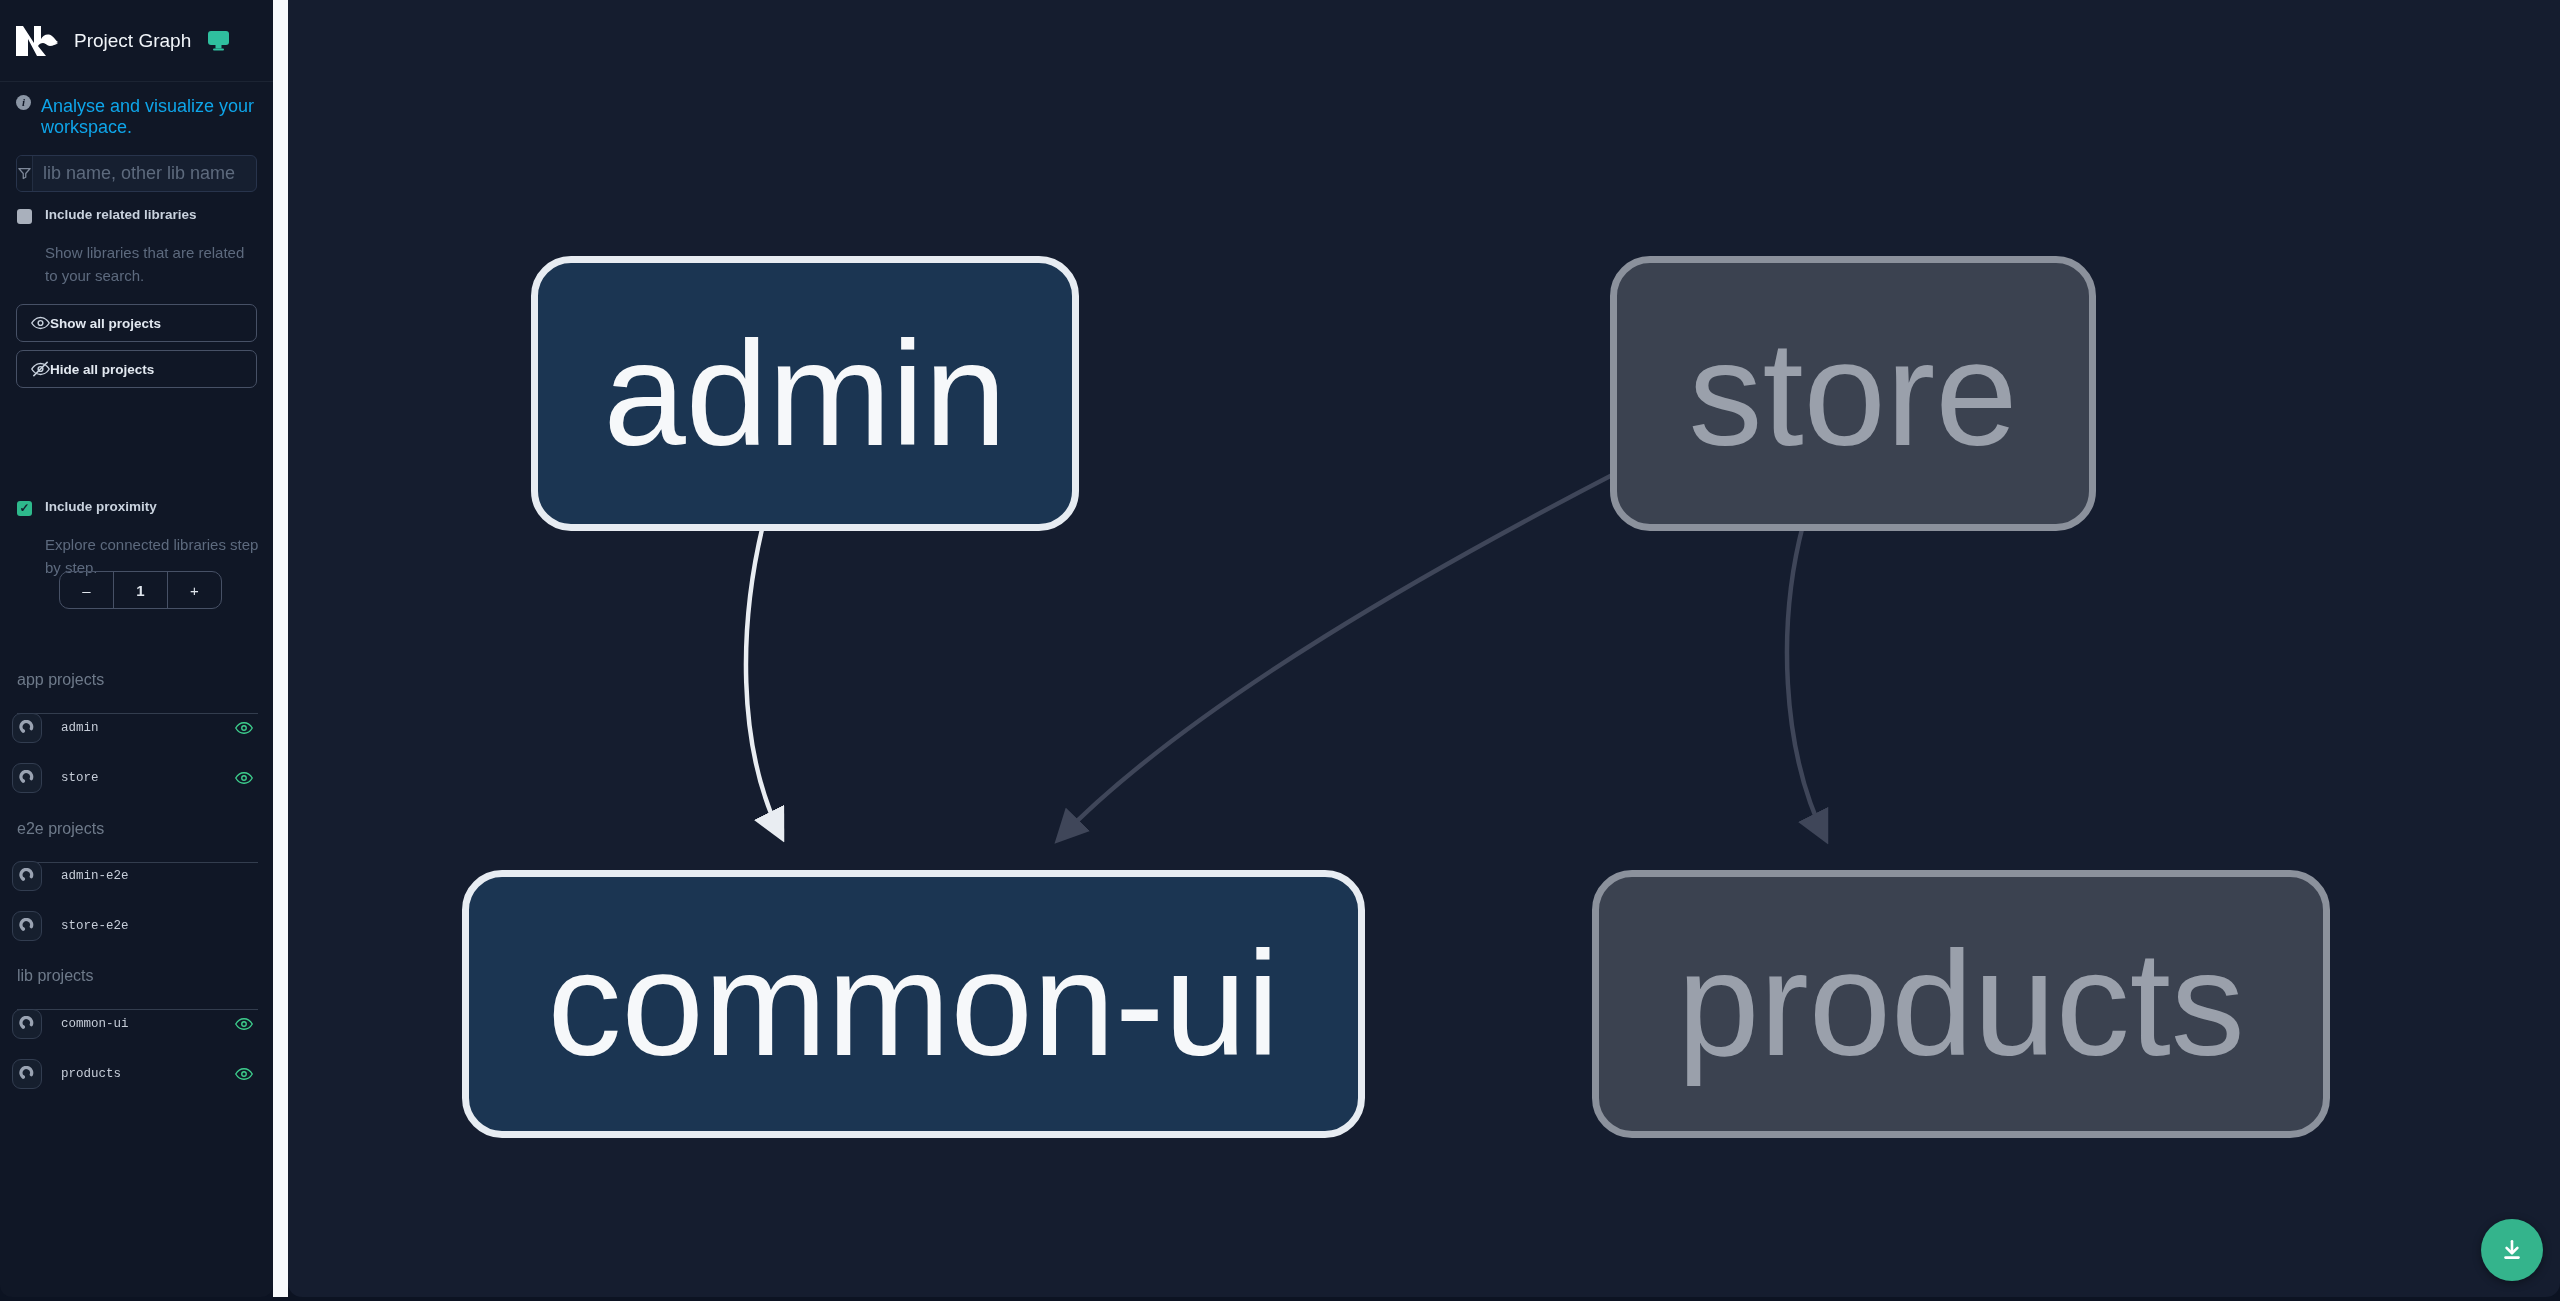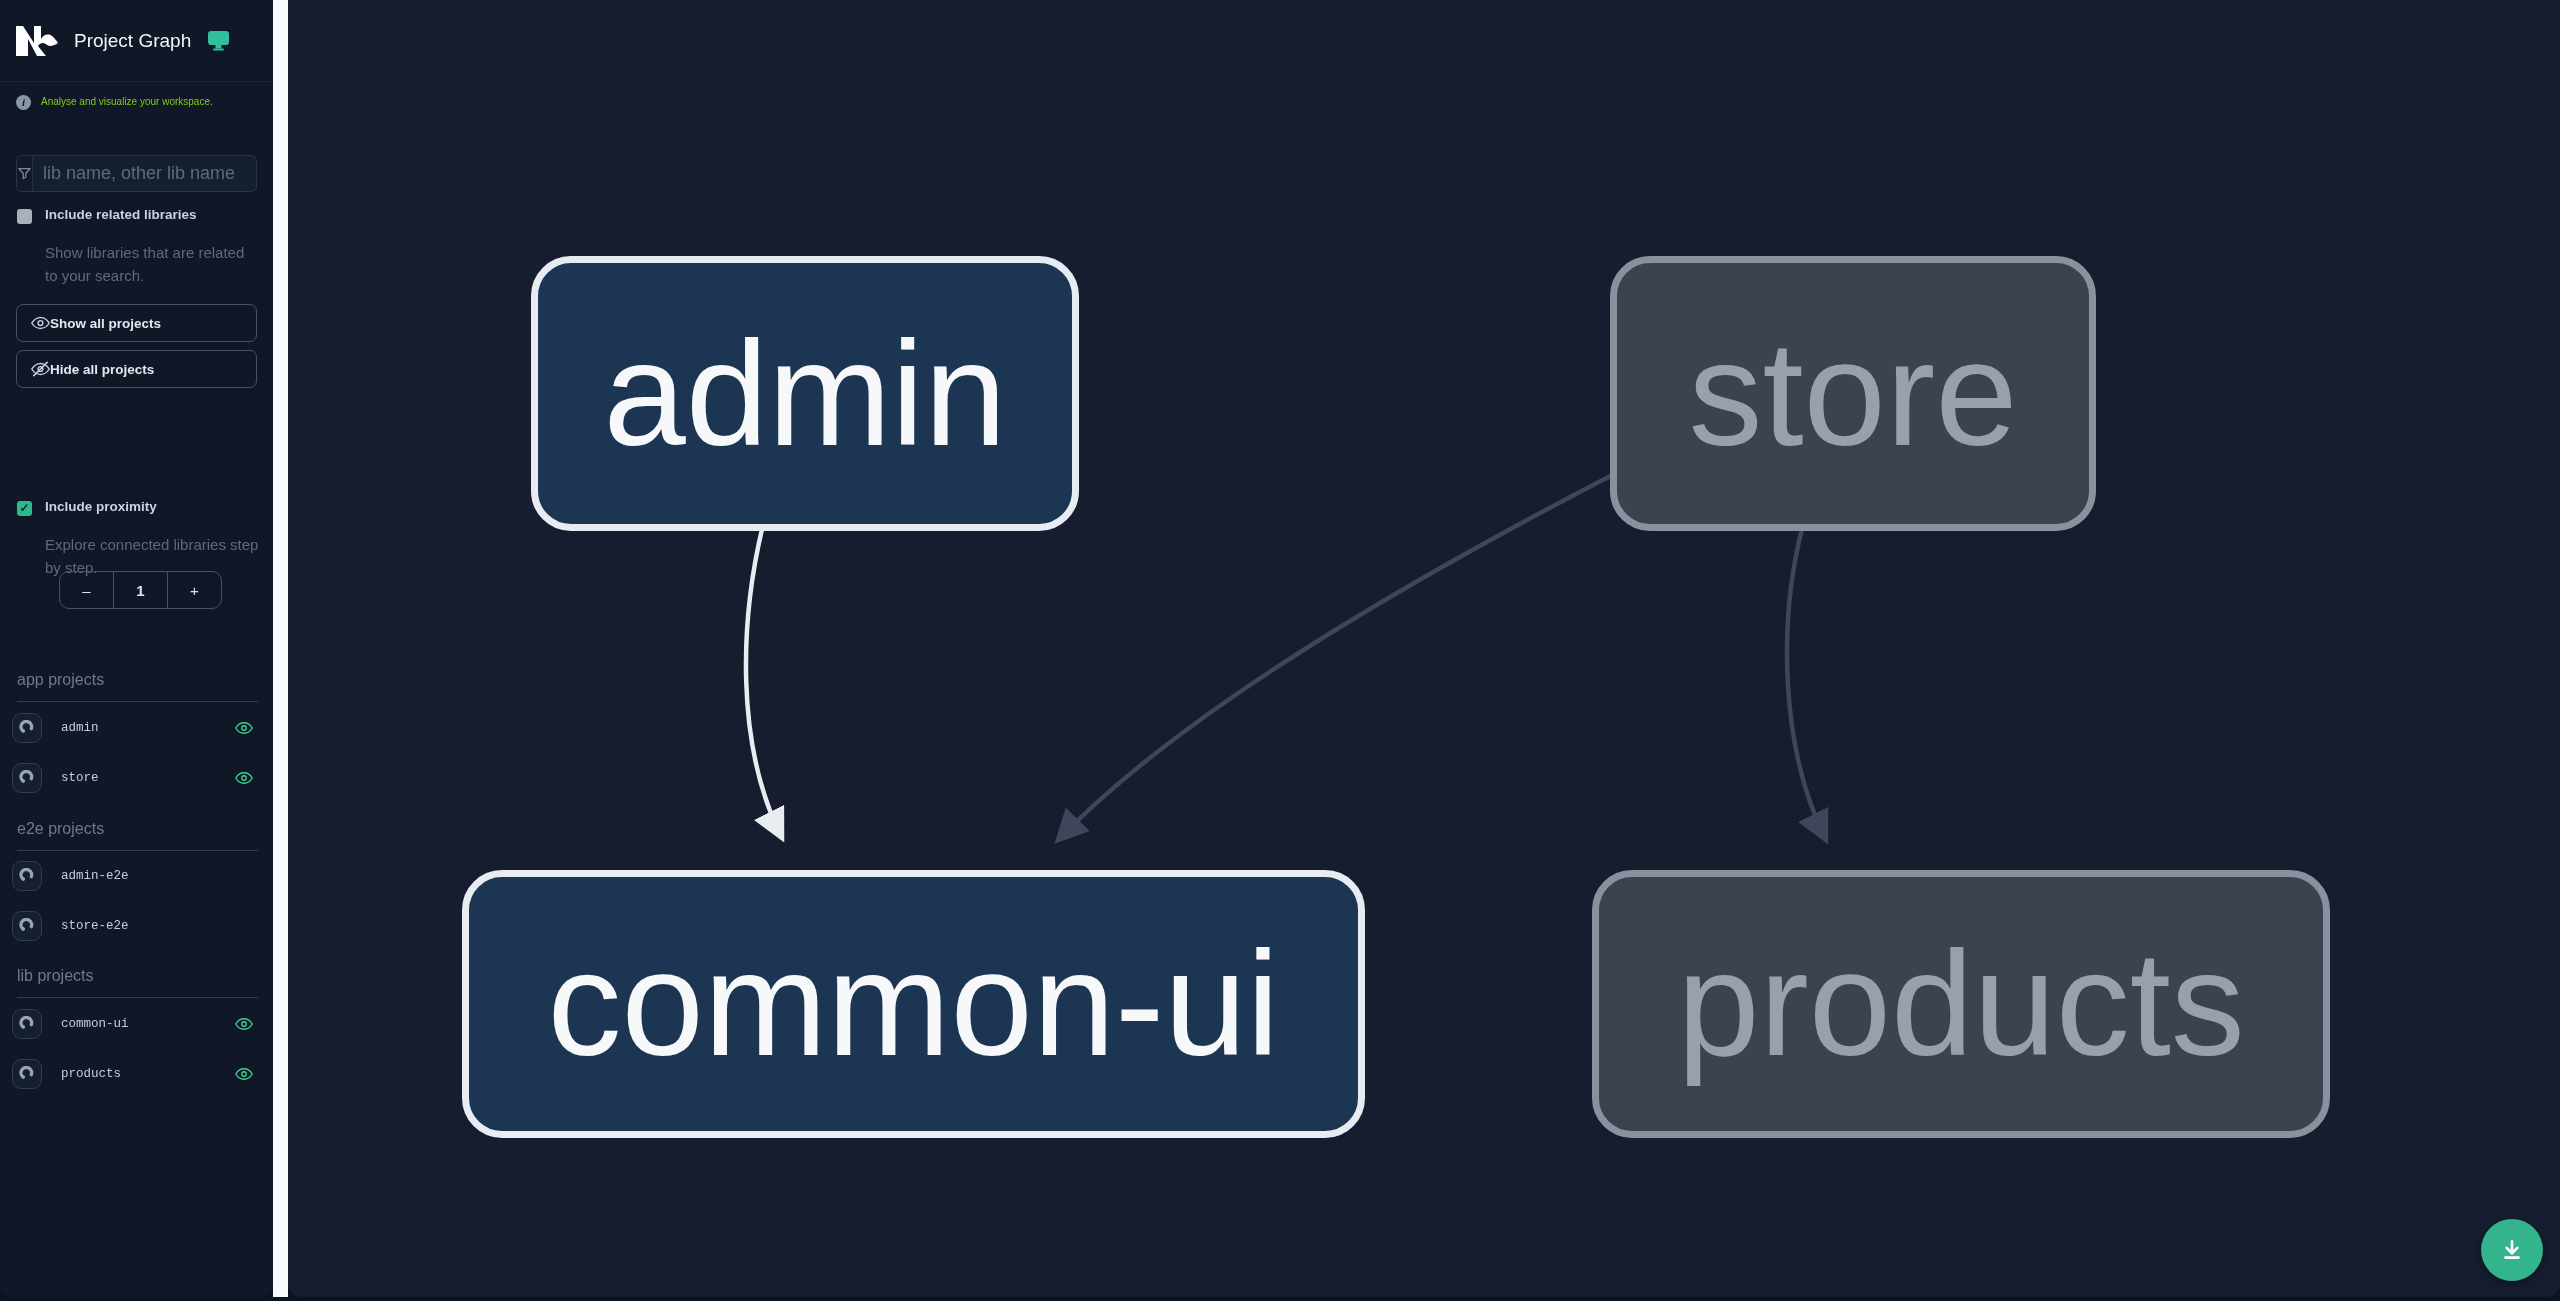--- a/index.html
+++ b/index.html
@@ -19,21 +19,21 @@
                display:flex; align-items:center; padding-left:16px;
                border-bottom:1px solid #1c2433; }
   .app-title { font-size:19px; font-weight:400; color:#f1f5f9; margin-left:16px; }
   .monitor-wrap { margin-left:16px; display:flex; align-items:center; }
 
   .info-row { position:absolute; left:16px; top:95px; width:241px;
               display:flex; align-items:flex-start; gap:10px; }
   .info-circle { width:15px; height:15px; border-radius:50%; background:#8b96a5;
                  color:#101726; font-size:11px; font-weight:700; line-height:15px;
                  text-align:center; flex:0 0 auto; font-family:"Liberation Serif", serif; font-style:italic;}
-  .info-text { font-size:10px; color:#84cc16; padding-top:1px; }
+  .info-text { font-size:18px; color:#0ea5e9; padding-top:1px; }
 
   
   .search-box { position:absolute; left:16px; top:155px; width:241px; height:37px;
                 background:#161f30; border:1px solid #28344c; border-radius:6px;
                 display:flex; align-items:stretch; overflow:hidden; }
   .search-icon-cell { width:34px; background:#121a29; border-right:1px solid #232e42;
                       display:flex; align-items:center; justify-content:center; }
   .search-box input { flex:1; background:transparent; border:none; outline:none;
                       color:#dbe2ec; font-size:18px; padding:0 10px; }
   .search-box input::placeholder { color:#5d6a7d; }
@@ -58,21 +58,21 @@
   
   .stepper { position:absolute; left:59px; top:571px; width:163px; height:38px;
              border:1px solid #475166; border-radius:10px; display:flex; }
   .stepper > div { flex:1; display:flex; align-items:center; justify-content:center;
                    font-size:15px; color:#dfe5ec; }
   .step-val { border-left:1px solid #475166; border-right:1px solid #475166;
               color:#ffffff; font-weight:600; }
 
   
   .section-title { position:absolute; left:17px; width:241px; font-size:16px;
-                   color:#6e7a8a; padding-bottom:12px; border-bottom:1px solid #333d4e; }
+                   color:#6e7a8a; padding-bottom:24px; border-bottom:1px solid #333d4e; }
   .proj-row { position:absolute; left:12px; width:249px; height:30px;
               display:flex; align-items:center; }
   .focus-btn { width:30px; height:30px; border:1px solid #323d50; border-radius:9px;
                background:#161f2e; display:flex; align-items:center; justify-content:center;
                cursor:pointer; flex:0 0 auto; }
   .proj-name { margin-left:19px; font-family:"Liberation Mono","DejaVu Sans Mono",monospace;
                font-size:12.5px; color:#c6cdd8; }
   .proj-eye { margin-left:auto; margin-right:8px; display:flex; align-items:center; cursor:pointer; }
 
   

